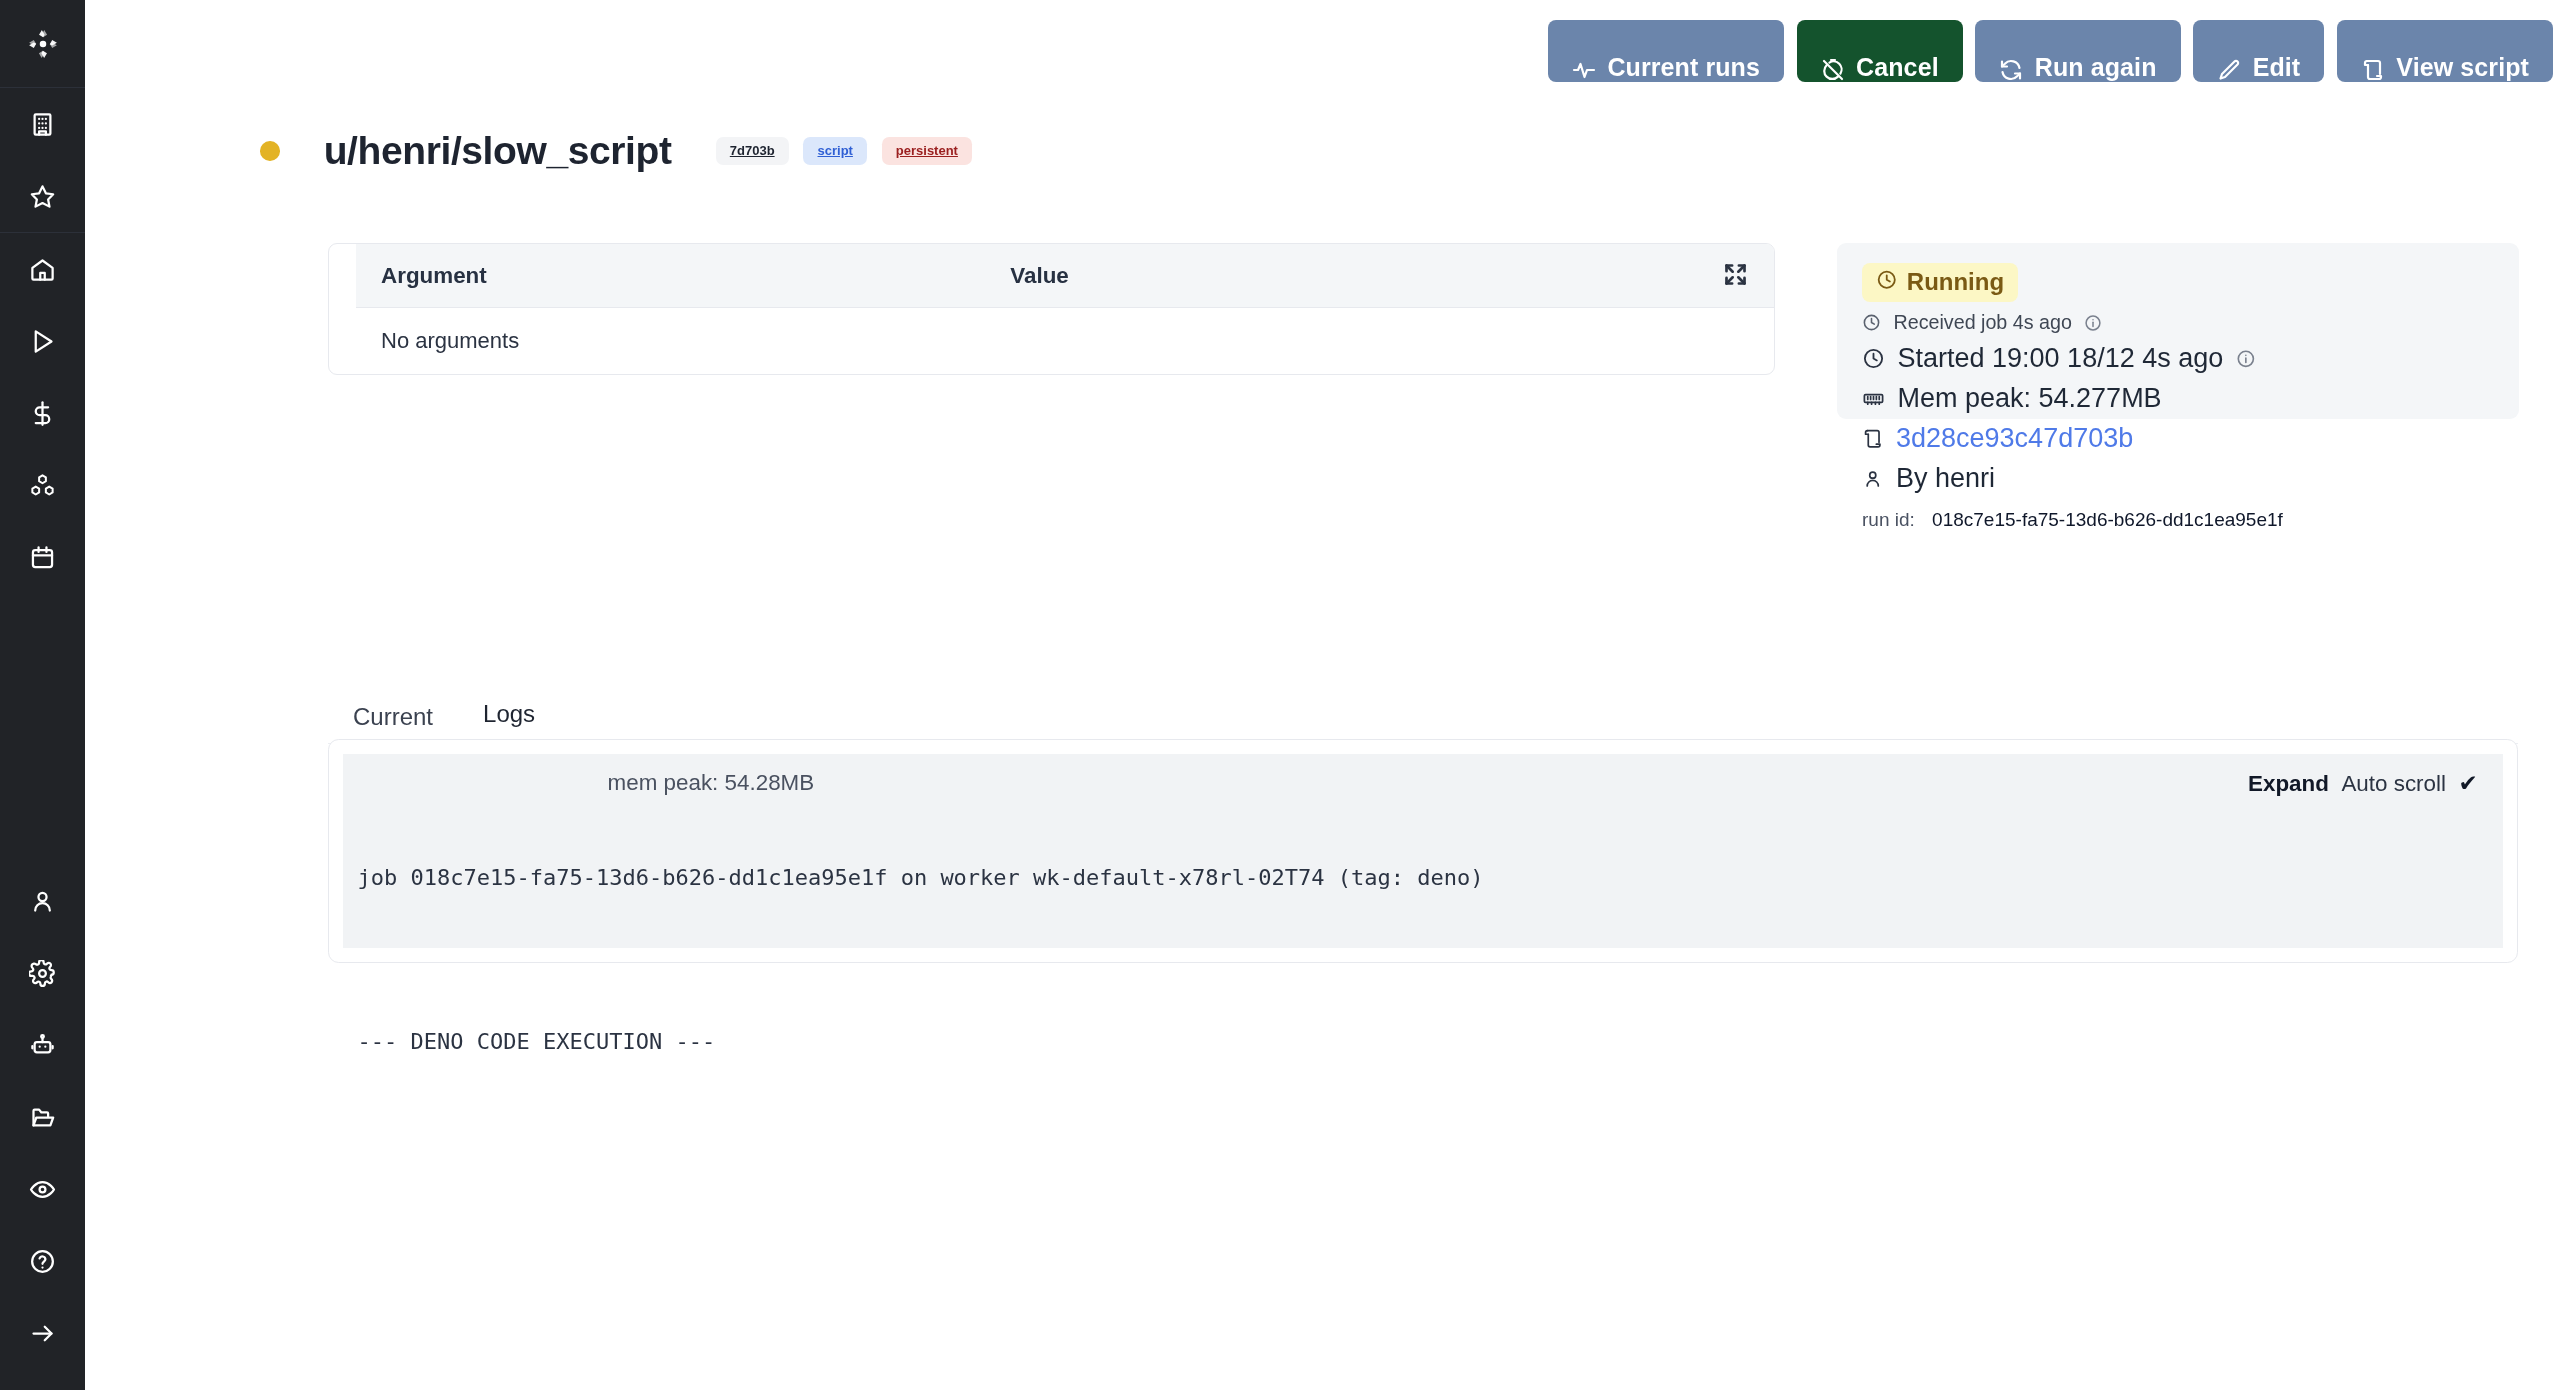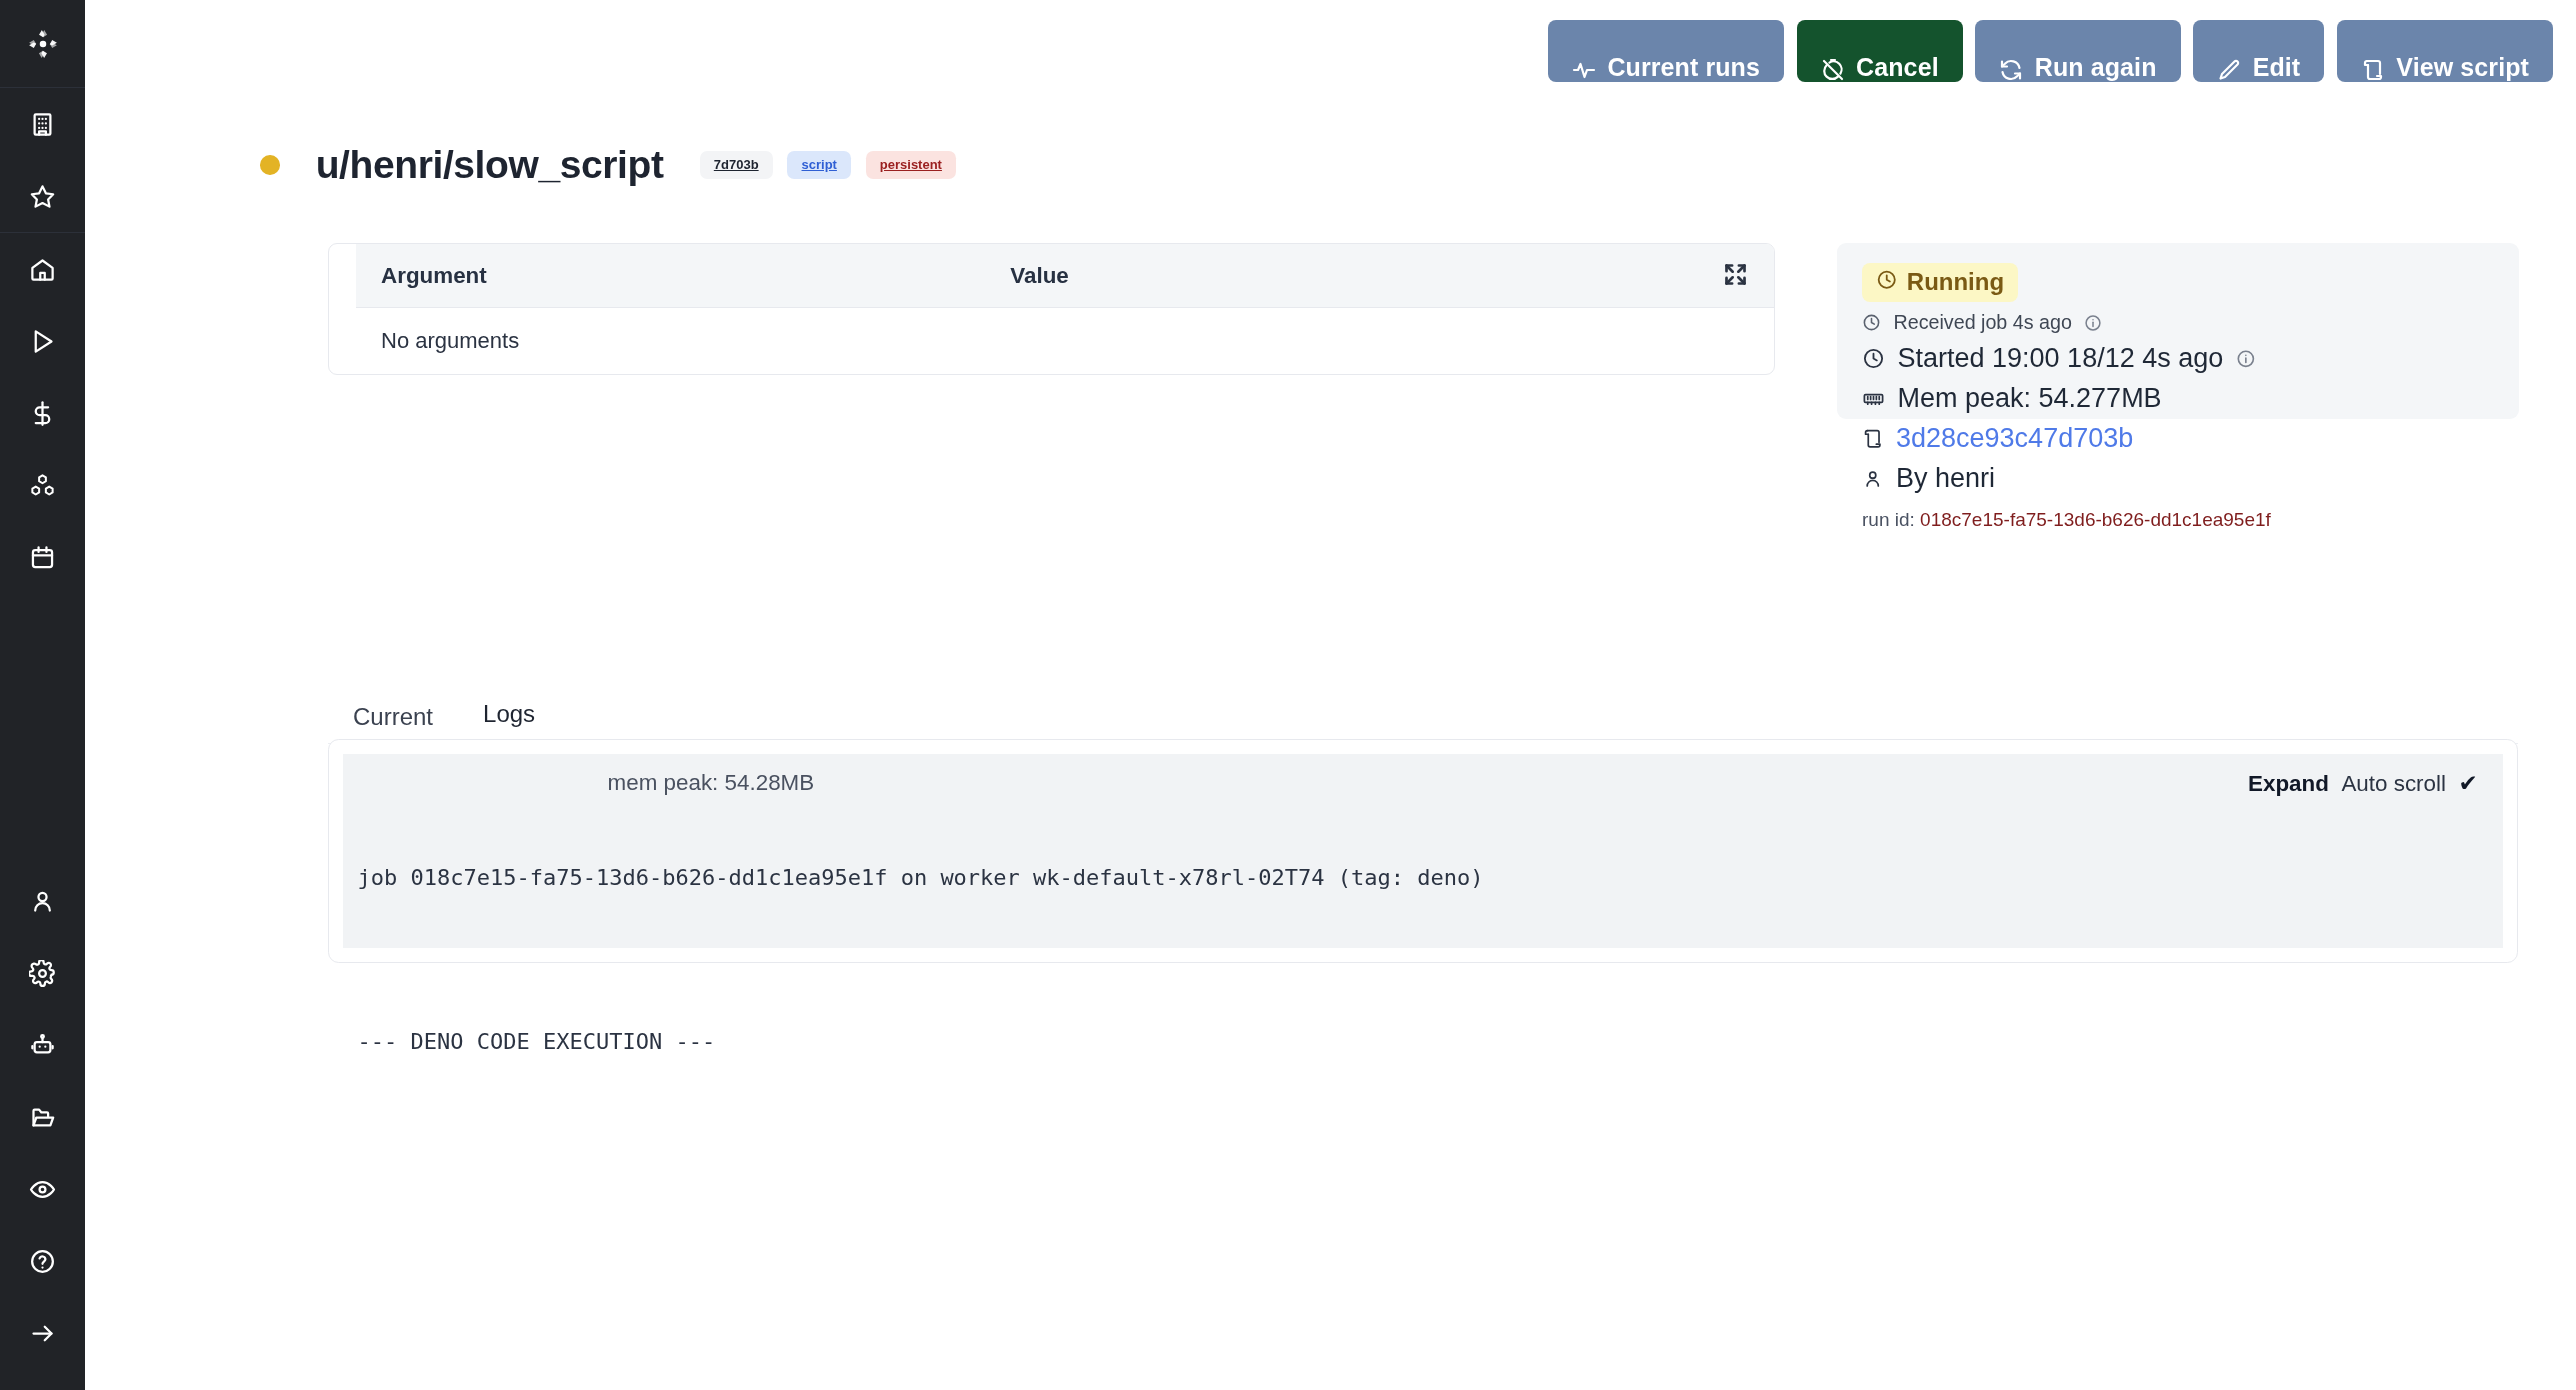--- a/index.html
+++ b/index.html
@@ -54,22 +54,22 @@
     font-size: 25px; font-weight: bold; letter-spacing: 0.1px;
     color: #ffffff; background: #6b85ab;
     cursor: pointer; white-space: nowrap;
     font-family: "Liberation Sans", sans-serif;
   }
   .btn.danger { background: #14532d; }
   .btn svg { display: block; }
 
   
   .title-row {
-    position: absolute; left: 175px; top: 143px;
-    display: flex; align-items: center; gap: 4px;
+    position: absolute; left: 175px; top: 129px;
+    display: flex; align-items: center; gap: 12px;
   }
   .status-dot {
     width: 19.7px; height: 19.7px; border-radius: 50%;
     background: #e3b325; margin-right: 32px; flex: 0 0 auto;
   }
   .page-title {
     font-size: 39px; font-weight: bold; color: #1e2430;
     letter-spacing: -0.4px; white-space: nowrap;
   }
   .badges { display: flex; align-items: center; gap: 14.3px; margin-left: 32px; }
@@ -114,21 +114,21 @@
     font-size: 24px; font-weight: bold;
   }
   .meta-line { display: flex; align-items: center; gap: 12.5px; margin-top: 9px; }
   .meta-line .mi { flex: 0 0 auto; display: flex; align-items: center; }
   .meta-small { font-size: 19.7px; color: #3f4754; }
   .meta-big { font-size: 27px; color: #1f2836; }
   .meta-link { font-size: 27px; color: #4f7ae8; cursor: pointer; }
   .runid-line {
     margin-top: 14.3px; font-size: 19px; color: #4a5262;
   }
-  .runid-line .rid { color: #7f1d1d; cursor: pointer; }
+  .runid-line .rid { color: #0f172a; cursor: pointer; margin-left: 12px; }
   .info-i { cursor: pointer; display: inline-flex; align-items: center; }
 
   
   .tabs {
     position: absolute; left: 243px; top: 689px;
     width: 2190px;
     display: flex; align-items: flex-end; gap: 0;
     border-bottom: 1.8px solid #eceef2;
     height: 55px;
   }

